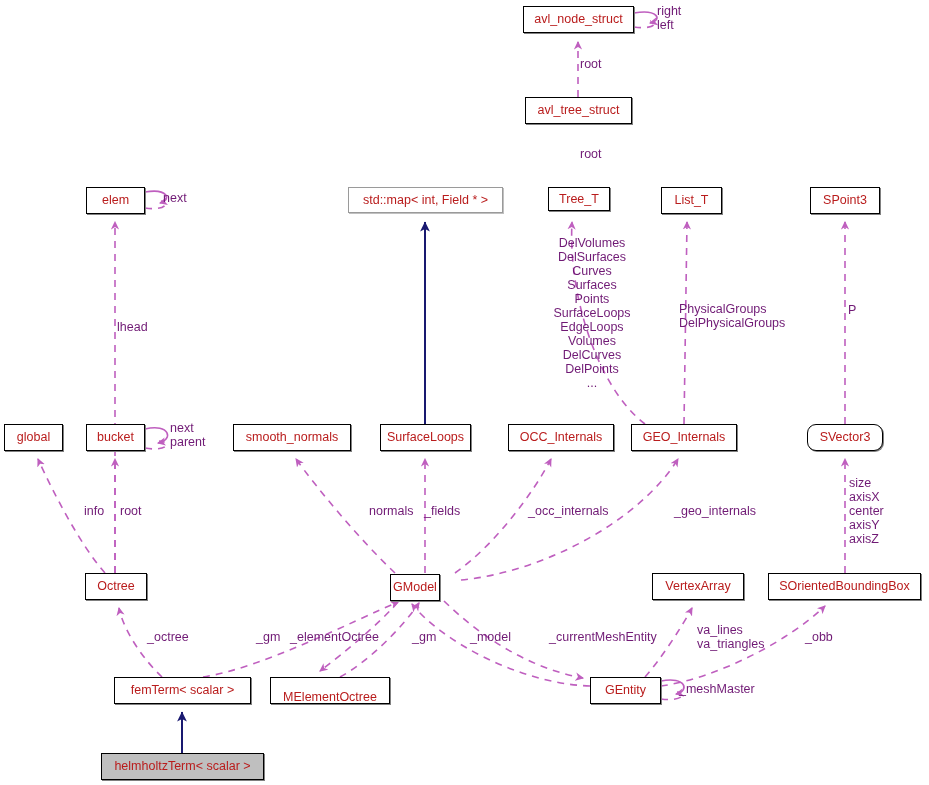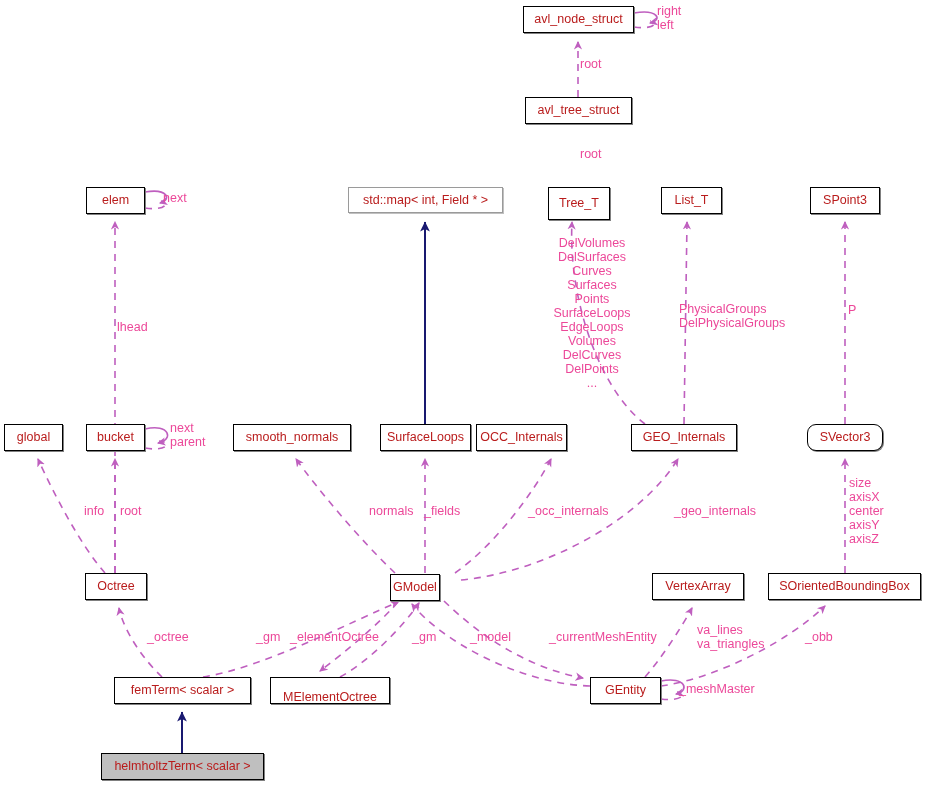--- a/index.html
+++ b/index.html
@@ -6,21 +6,21 @@
   body{width:929px;height:785px;overflow:hidden;
        font-family:"Liberation Sans","DejaVu Sans",sans-serif;}
   #diagram{position:relative;width:929px;height:785px;background:#fff;}
   svg#edges{position:absolute;left:0;top:0;width:929px;height:785px;}
   .node{position:absolute;box-sizing:border-box;border:1px solid #000;
         background:#fff;display:flex;align-items:center;justify-content:center;
         font-size:12.5px;color:#b91c1c;line-height:1;white-space:nowrap;
         box-shadow:1px 1px 0 0 #808080;}
   .node.lib{border:1px solid #9a9a9a;box-shadow:1px 1px 0 0 #c0c0c0;}
   .node.highlight{background:#bfbfbf;}
-  .edge-label{position:absolute;font-size:12.5px;color:#ec4899;line-height:1.12;
+  .edge-label{position:absolute;font-size:12.5px;color:#701a75;line-height:1.12;
               white-space:pre;background:transparent;}
   .edge-label.center{text-align:center;}
 </style>
 </head>
 <body>
 
 <div id="diagram">
 
   <svg id="edges" viewBox="0 0 929 785" xmlns="http://www.w3.org/2000/svg">
     <defs>
@@ -101,42 +101,42 @@
       </div>
       <div class="node" style="left: 525px; top: 97px; width: 107px; height: 27px;">
         <span>avl_tree_struct</span>
       </div>
       <div class="node" style="left: 86px; top: 187px; width: 59px; height: 27px;">
         <span>elem</span>
       </div>
       <div class="node lib" style="left: 348px; top: 187px; width: 155px; height: 26px;">
         <span>std::map&lt; int, Field * &gt;</span>
       </div>
-      <div class="node" style="left: 548px; top: 187px; width: 62px; height: 33px;">
+      <div class="node" style="left: 548px; top: 187px; width: 62px; height: 24px;">
         <span>Tree_T</span>
       </div>
       <div class="node" style="left: 661px; top: 187px; width: 61px; height: 27px;">
         <span>List_T</span>
       </div>
       <div class="node" style="left: 810px; top: 187px; width: 70px; height: 27px;">
         <span>SPoint3</span>
       </div>
       <div class="node" style="left: 4px; top: 424px; width: 59px; height: 27px;">
         <span>global</span>
       </div>
       <div class="node" style="left: 86px; top: 424px; width: 59px; height: 27px;">
         <span>bucket</span>
       </div>
       <div class="node" style="left: 233px; top: 424px; width: 118px; height: 27px;">
         <span>smooth_normals</span>
       </div>
       <div class="node" style="left: 380px; top: 424px; width: 91px; height: 27px;">
         <span>SurfaceLoops</span>
       </div>
-      <div class="node" style="left: 476px; top: 424px; width: 91px; height: 27px;">
+      <div class="node" style="left: 508px; top: 424px; width: 106px; height: 27px;">
         <span>OCC_Internals</span>
       </div>
       <div class="node" style="left: 631px; top: 424px; width: 106px; height: 27px;">
         <span>GEO_Internals</span>
       </div>
       <div class="node" style="left: 807px; top: 424px; width: 76px; height: 27px; border-radius: 9px;">
         <span>SVector3</span>
       </div>
       <div class="node" style="left: 85px; top: 573px; width: 62px; height: 27px;">
         <span>Octree</span>

